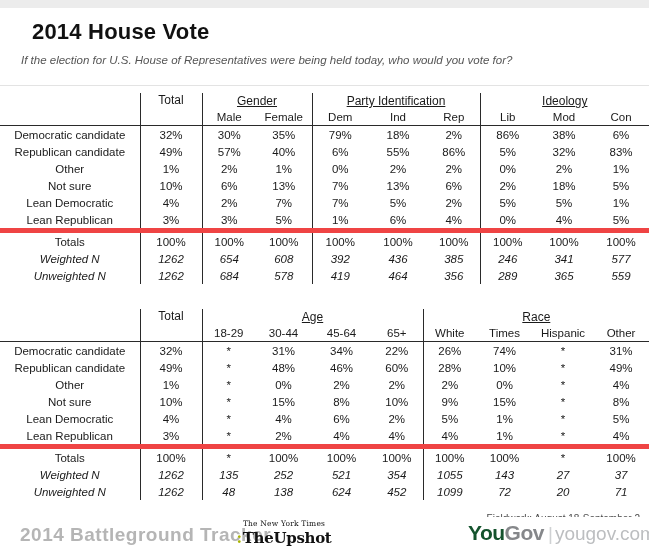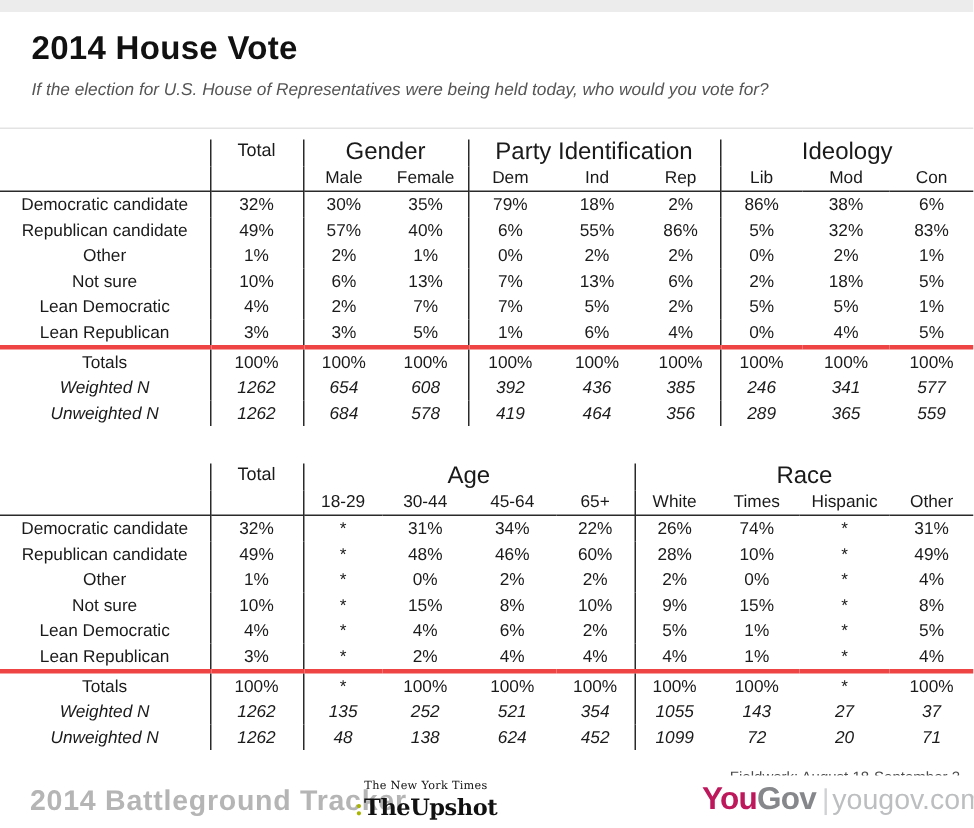--- a/index.html
+++ b/index.html
@@ -2,51 +2,51 @@
 <html><head>
 <meta charset="utf-8">
 <style>
   html,body{margin:0;padding:0;}
   body{
     width:649px;height:552px;position:relative;overflow:hidden;
     background:#ffffff;font-family:"Liberation Sans",sans-serif;color:#1a1a1a;
   }
   .topstrip{position:absolute;top:0;left:0;width:649px;height:8px;background:#ececec;}
   .header{position:absolute;top:8px;left:0;width:649px;height:77px;background:#fff;border-bottom:1px solid #e3e3e3;}
-  .page-title{margin:0;padding:11px 0 0 21px;font-size:22px;font-weight:bold;color:#111;letter-spacing:.2px;}
+  .page-title{margin:0;padding:11px 0 0 32px;font-size:22px;font-weight:bold;color:#111;letter-spacing:.2px;}
   .subtitle{margin:0;padding:9px 0 0 21px;font-style:italic;font-size:11.5px;color:#555;}
 
   table.grid{border-collapse:collapse;table-layout:fixed;position:absolute;left:0;width:649px;font-size:11.5px;color:#1a1a1a;}
   #table1{top:93px;}
   #table2{top:309px;}
   table.grid th,table.grid td{padding:0;height:17px;text-align:center;font-weight:normal;white-space:nowrap;overflow:hidden;}
   table.grid thead th{height:16px;}
-  th.grouph{font-weight:bold;font-size:16px;}
+  th.grouph{font-weight:bold;font-size:12px;text-decoration:underline;}
   th.totalh{font-weight:bold;font-size:12px;vertical-align:top;padding-top:1px;}
   .vline{border-right:1px solid #2a2a2a;}
   .hb{border-bottom:1px solid #2a2a2a;}
   td.rowlabel{text-align:left;padding-left:5px;}
   td.totalcol{font-weight:bold;}
-  tr.totals td{border-top:3px solid #ef4444;}
+  tr.totals td{border-top:5px solid #ef4444;}
   tr.totals td.totalcol{font-weight:normal;}
   tr.n td{font-style:italic;}
   tr.n td.totalcol{font-weight:normal;font-style:italic;}
 
   .fieldwork{position:absolute;top:513px;right:9px;font-size:10px;color:#4a4a4a;}
 
   .footer{position:absolute;top:517px;left:0;width:649px;height:35px;background:#fff;}
   .tracker{position:absolute;left:20px;top:7px;font-size:19px;font-weight:bold;color:#b5b5b5;letter-spacing:.5px;}
   .nyt{position:absolute;left:232px;top:2px;width:104px;text-align:center;font-family:"DejaVu Serif","Liberation Serif",serif;color:#111;}
   .nyt-top{font-size:7.5px;font-weight:normal;letter-spacing:.2px;}
   .nyt-bottom{font-size:15px;font-weight:bold;letter-spacing:-.3px;margin-top:1px;}
   .upshot-colon{color:#a8b400;font-weight:bold;margin-right:1px;}
   .cbs{position:absolute;left:334px;top:6px;font-family:"DejaVu Serif","Liberation Serif",serif;font-size:18px;font-weight:bold;color:#111;letter-spacing:.5px;}
   .cbs-eye{font-size:17px;vertical-align:-1px;margin-right:1px;}
   .yougov{position:absolute;left:468px;top:4px;font-size:21px;font-weight:bold;letter-spacing:-.5px;}
-  .yg-you{color:#be185d;}
+  .yg-you{color:#14532d;}
   .yg-gov{color:#85878a;text-align:center;}
   .yg-domain{color:#bcbec0;font-weight:normal;font-size:19px;letter-spacing:0;}
   .yg-bar{color:#cfd1d3;font-weight:normal;margin:0 2px 0 4px;}
 </style>
 </head>
 <body>
 
 <div class="topstrip"></div>
 
 <div class="header">

